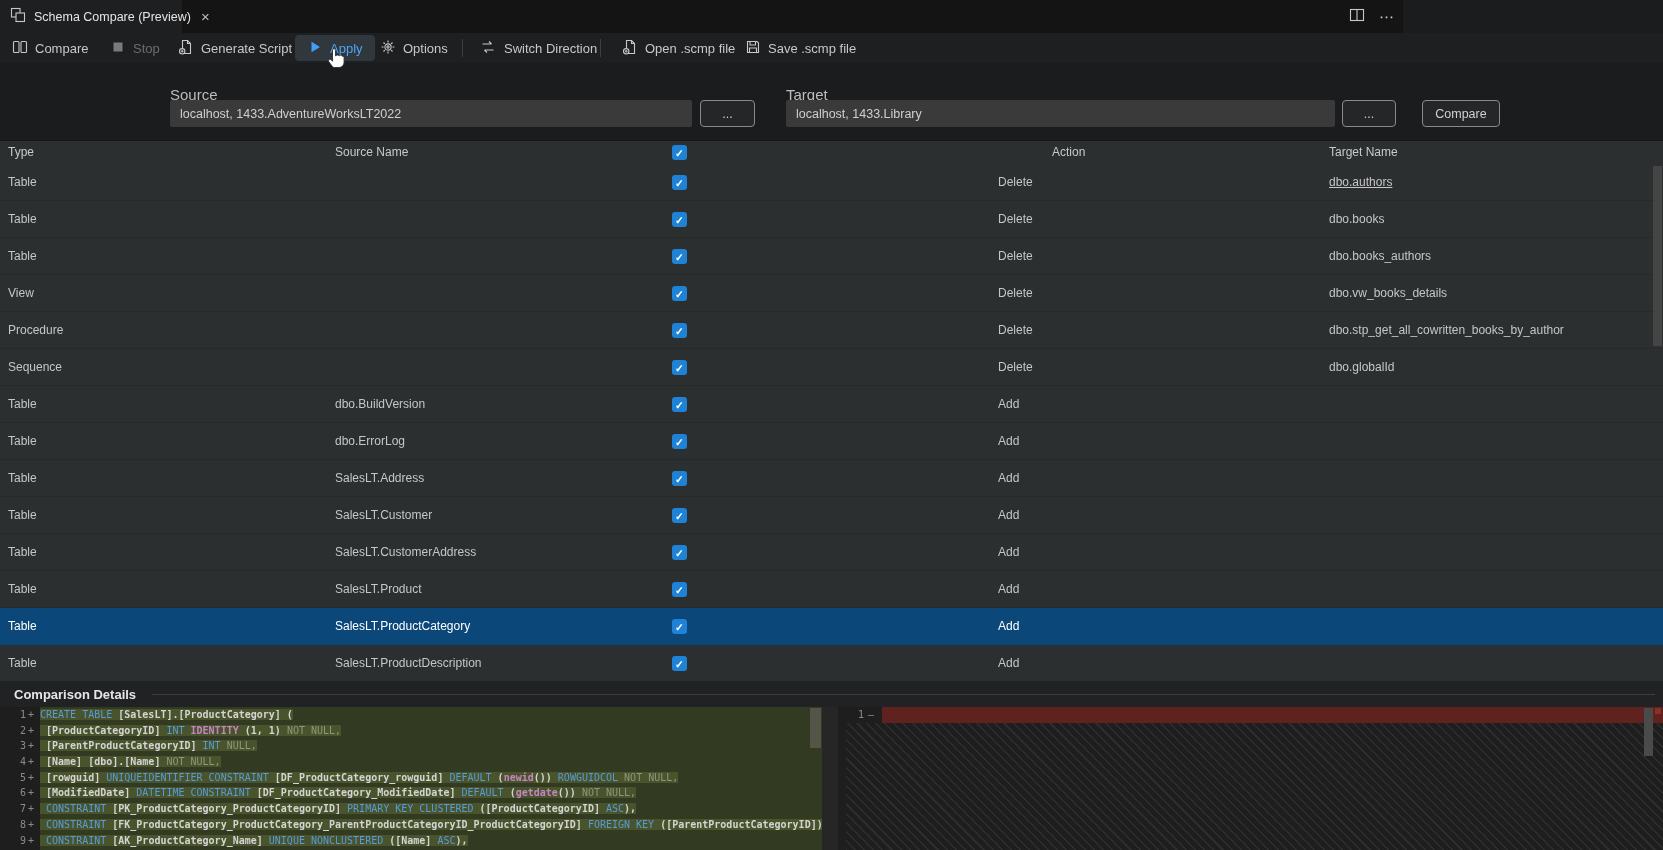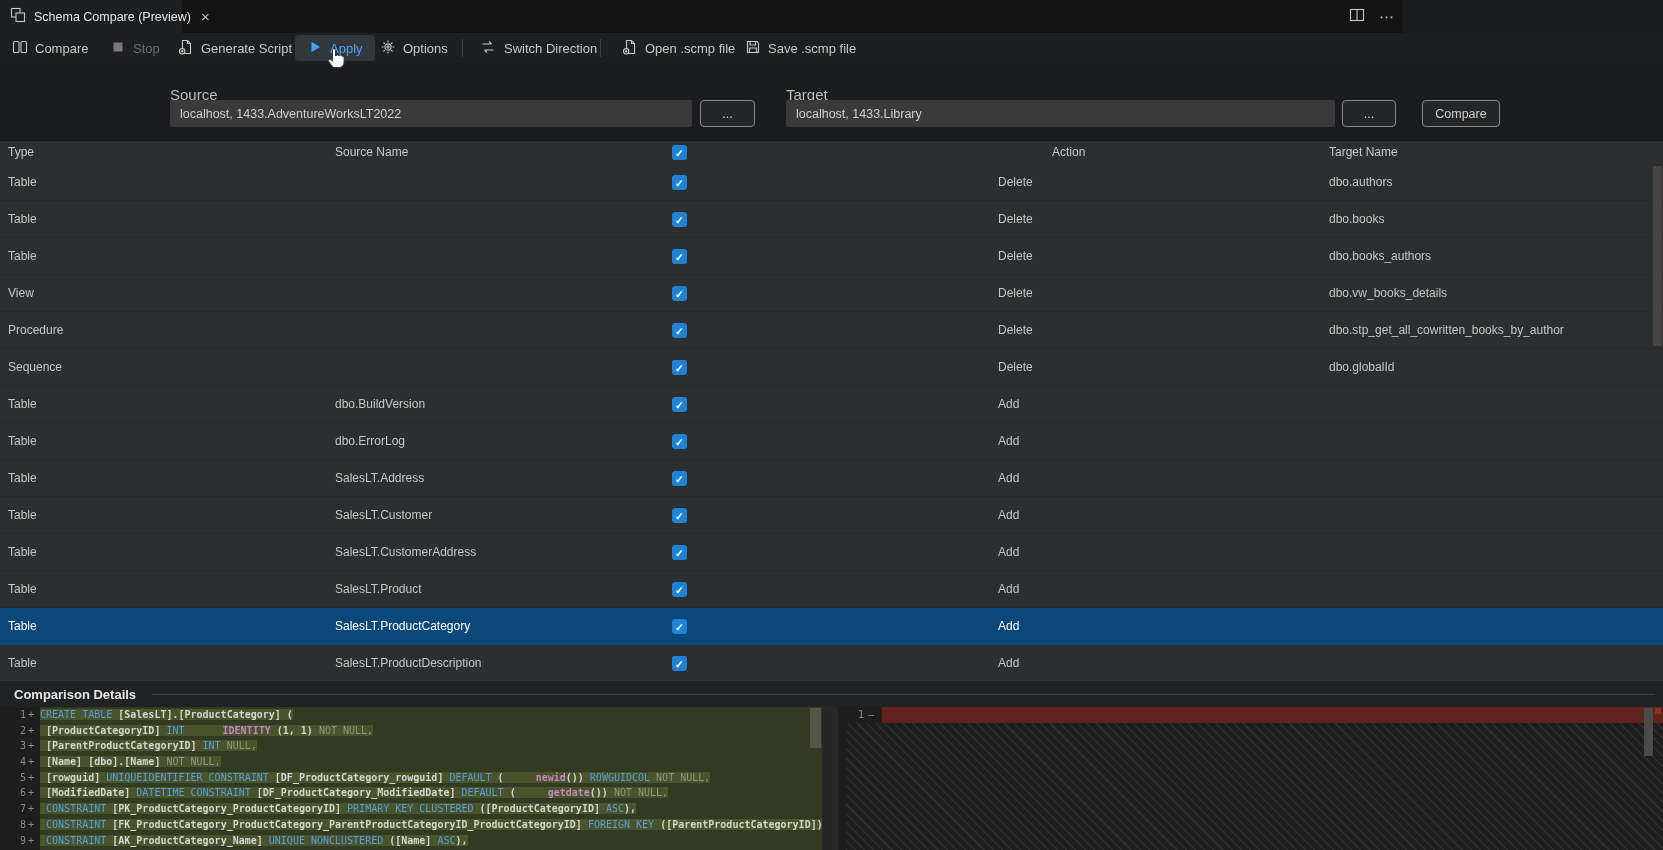--- a/index.html
+++ b/index.html
@@ -54,21 +54,21 @@
   #pane-left  { left:0; width:822px; }
   #pane-right { left:838px; width:825px; }
   .code-line { position:relative; height:15.7px; display:flex; font-family:"DejaVu Sans Mono", monospace;
                font-size:10px; line-height:15.7px; white-space:pre; }
   .code-line .gut { width:40px; flex:0 0 40px; color:#8b8b8b; display:flex; }
   .code-line .gut .num { width:26px; text-align:right; }
   .code-line .gut .sign { width:10px; text-align:center; }
   .code-line .body { flex:1; }
   .code-line .body.added { background:#333a22; }
   .code-line .body .txtbg { background:#49532c; }
-  .tok-k { color:#569cd6; } .tok-i { color:#d4d4d4;font-weight:bold; } .tok-m { color:#c586c0; font-weight:bold;margin-left:32px; } .tok-g { color:#8f977b; }
+  .tok-k { color:#569cd6; } .tok-i { color:#d4d4d4;font-weight:bold; } .tok-m { color:#c586c0; font-weight:bold; } .tok-g { color:#8f977b; }
   #deleted-band { position:absolute; left:44px; top:0; width:1597px; height:15.7px; background:#5f221e; }
   #right-gutter { position:absolute; left:0; top:0; width:44px; height:15.7px; color:#8b8b8b;
                   font-family:"DejaVu Sans Mono", monospace; font-size:10px; line-height:15.7px; display:flex; }
   #right-gutter .num { width:26px; text-align:right; }
   #hatch { position:absolute; left:8px; top:15.7px; width:1633px; height:128px;
            background:repeating-linear-gradient(45deg,#2d2d2d 0 1.5px,#1e1e1e 1.5px 6.5px); }
   #left-scroll { position:absolute; right:1px; top:1px; width:11px; height:40px; background:rgba(120,120,120,.45); }
   #right-scroll { position:absolute; right:10px; top:1px; width:9px; height:48px; background:#4a4a4a; }
   #right-ruler-red { position:absolute; right:2px; top:1px; width:6px; height:6px; background:#8b2f2a; }
   #pane-gap { position:absolute; left:822px; top:26px; width:16px; height:143px; background:#262626; }
@@ -182,21 +182,21 @@
     <div class="checkbox" style="left:672px; top:4px;"></div>
     <span class="h" style="left:1052px;text-align:right;">Action</span>
     <span class="h" style="left:1329px;">Target Name</span>
   </div>
   <div id="grid-rows">
       <div class="grow" style="top: 0px;">
         <span class="c" style="left: 8px;">Table</span>
         <span class="c" style="left: 335px;"></span>
         <div class="checkbox" style="left: 672px; top: 11px;"></div>
         <span class="c" style="left: 998px;">Delete</span>
-        <span class="c" style="left: 1329px;">dbo.authors</span>
+        <span class="c" style="left: 1329px; text-decoration: underline;">dbo.authors</span>
       </div>
       <div class="grow" style="top: 37px;">
         <span class="c" style="left: 8px;">Table</span>
         <span class="c" style="left: 335px;"></span>
         <div class="checkbox" style="left: 672px; top: 11px;"></div>
         <span class="c" style="left: 998px;">Delete</span>
         <span class="c" style="left: 1329px;">dbo.books</span>
       </div>
       <div class="grow" style="top: 74px;">
         <span class="c" style="left: 8px;">Table</span>

